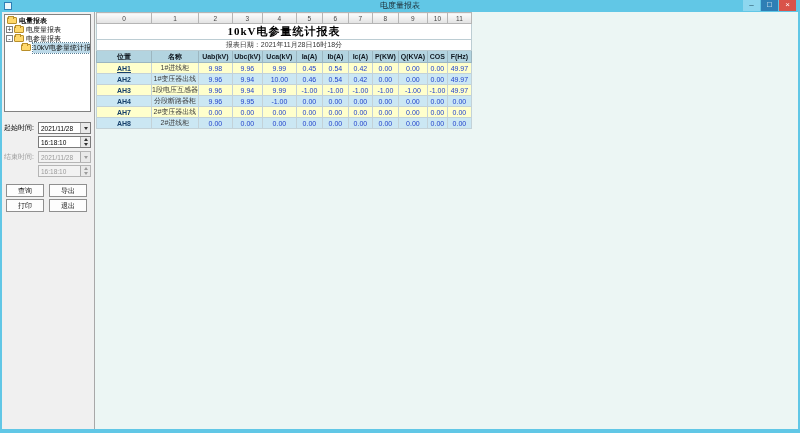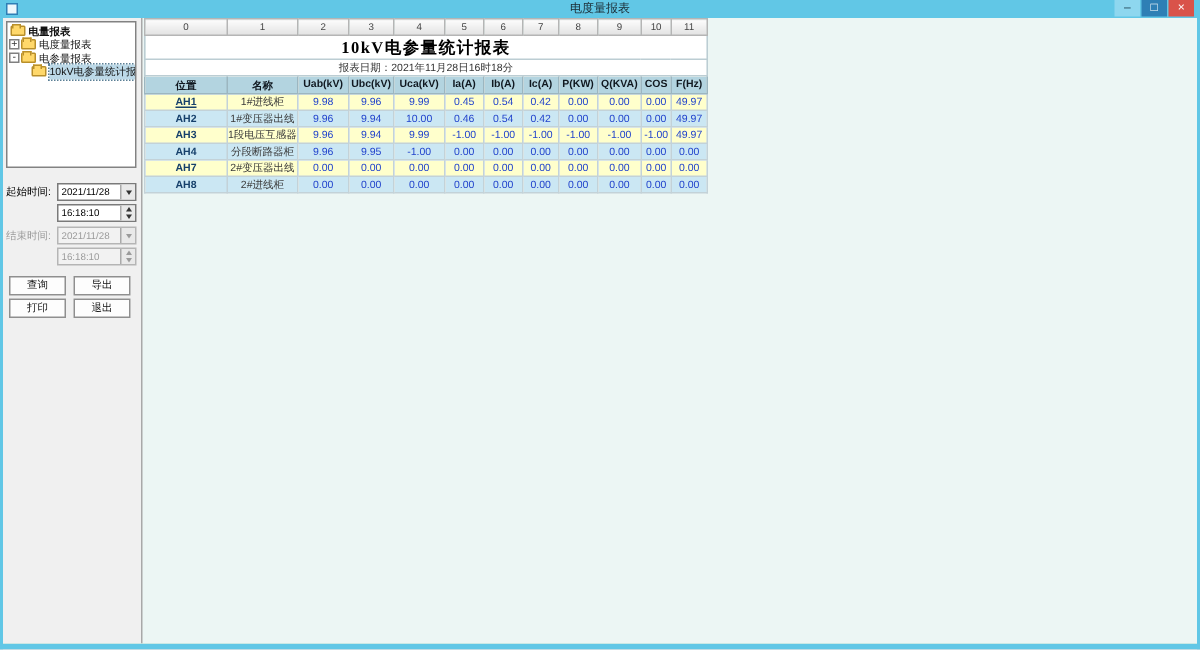--- a/index.html
+++ b/index.html
@@ -11,21 +11,21 @@
   
   .titlebar { position:relative; height:12px; background:#61c7e6; display:flex; align-items:center; }
   .app-icon { width:8px; height:8px; margin-left:2px; background:#eef7fb; border:1px solid #2e7fb5; }
   .title { position:absolute; left:0; right:0; text-align:center; font-size:8px; color:#1b2b33; line-height:12px; }
   .win-controls { position:absolute; right:2px; top:0; height:12px; display:flex; gap:1px; }
   .wbtn { width:17px; height:11px; font-size:8px; line-height:10px; text-align:center; color:#173a4a; cursor:default; }
   .wbtn.min { background:#8ed7ef; }
   .wbtn.max { background:#2e7fb5; color:#fff; }
   .wbtn.close { background:#d9534a; color:#fff; }
 
-  .client { position:absolute; top:12px; left:0; right:0; bottom:0; background:#fef9c3; }
+  .client { position:absolute; top:12px; left:0; right:0; bottom:0; background:#8b5cf6; }
 
   
   .sidebar { position:absolute; left:0; top:0; width:92px; bottom:0; background:#f0f0f0; }
   .tree { position:absolute; left:2px; top:2px; width:87px; height:98px; background:#fff; border:1px solid #828282; overflow:hidden; padding:1px; }
   .tnode { display:flex; align-items:center; height:9px; white-space:nowrap; }
   .tnode .lbl { font-size:7px; color:#111; margin-left:2px; }
   .tnode.root .lbl { font-weight:bold; }
   .expander { width:7px; height:7px; border:1px solid #808080; background:#fff; font-size:7px; line-height:5px; text-align:center; color:#333; flex:0 0 auto; }
   .folder { width:10px; height:7px; position:relative; background:#ffd86b; border:1px solid #b98f2a; border-radius:1px; flex:0 0 auto; margin-left:1px; }
   .folder:before { content:""; position:absolute; top:-2px; left:0; width:4px; height:2px; background:#ffd86b; border:1px solid #b98f2a; border-bottom:none; }

